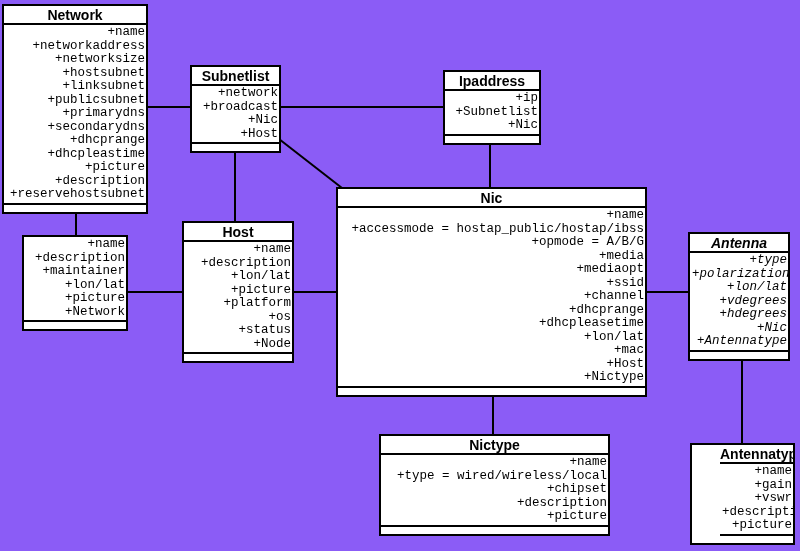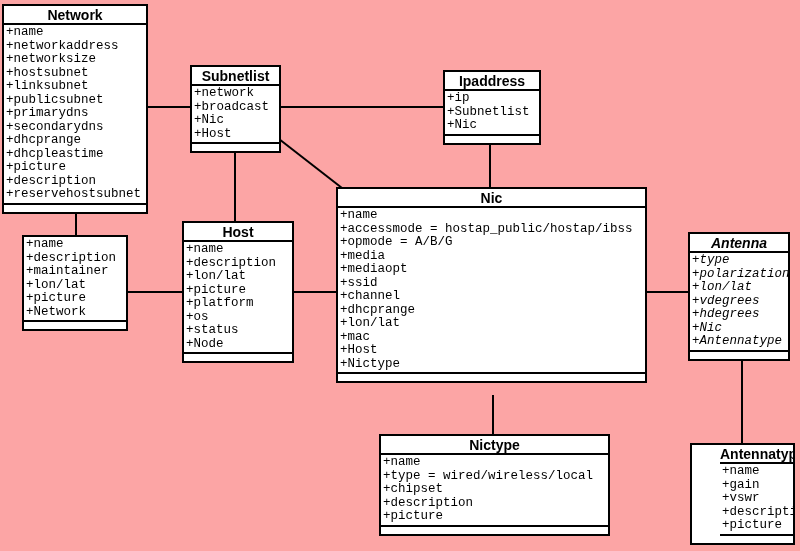--- a/index.html
+++ b/index.html
@@ -1,21 +1,21 @@
 <!DOCTYPE html>
 <html><head>
 <meta charset="utf-8">
 <style>
   * { margin: 0; padding: 0; box-sizing: border-box; }
   html, body { background: #ffffff; }
   #canvas {
     position: relative;
     width: 800px;
     height: 551px;
-    background: #fca5a5;
+    background: #8b5cf6;
     overflow: hidden;
     font-family: "Liberation Sans", sans-serif;
   }
   #connector-layer {
     position: absolute;
     left: 0; top: 0;
     width: 800px; height: 551px;
   }
   #connector-layer line {
     stroke: #000000;
@@ -39,20 +39,21 @@
   }
   .uml-attrs {
     border-bottom: 2px solid #000000;
     font-family: "Liberation Mono", "DejaVu Sans Mono", monospace;
     font-size: 12.5px;
     line-height: 13.5px;
     padding: 1px 1px 1px 2px;
     white-space: nowrap;
     overflow: hidden;
     color: #000000;
+    text-align: right;
   }
   .uml-ops { height: 7px; background: #ffffff; }
 </style>
 </head>
 <body>
 
 <div id="canvas">
 
   <svg id="connector-layer" viewBox="0 0 800 551" xmlns="http://www.w3.org/2000/svg">
     <line x1="146" y1="107" x2="191" y2="107"></line>
@@ -113,20 +114,21 @@
     <div class="uml-title">Nic</div>
     <div class="uml-attrs">
       <div>+name</div>
       <div>+accessmode = hostap_public/hostap/ibss</div>
       <div>+opmode = A/B/G</div>
       <div>+media</div>
       <div>+mediaopt</div>
       <div>+ssid</div>
       <div>+channel</div>
       <div>+dhcprange</div>
+      <div>+dhcpleasetime</div>
       <div>+lon/lat</div>
       <div>+mac</div>
       <div>+Host</div>
       <div>+Nictype</div>
     </div>
     <div class="uml-ops"></div>
   </div>
 
   <div class="uml-class" style="left:22px; top:235px; width:106px;">
     <div class="uml-attrs">

